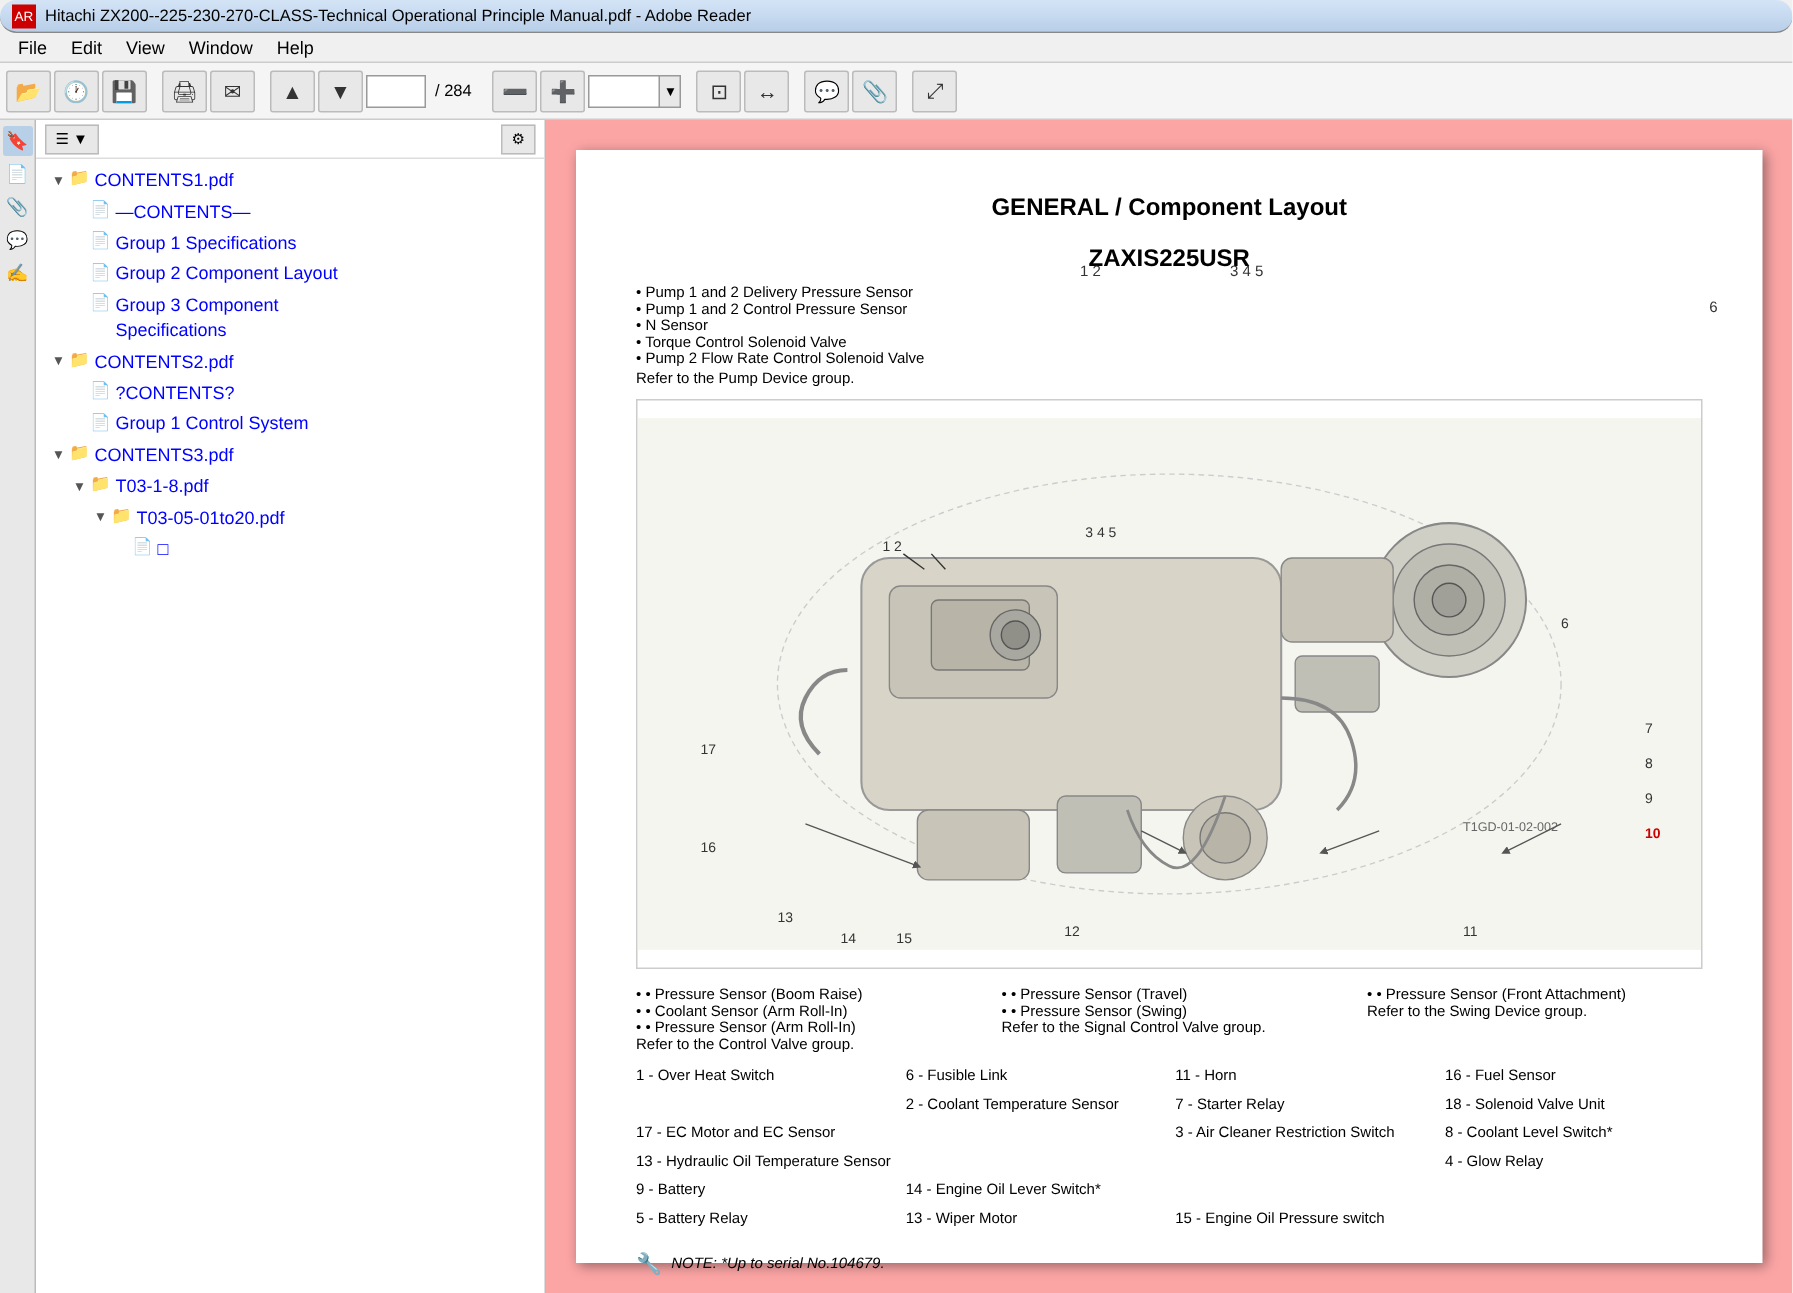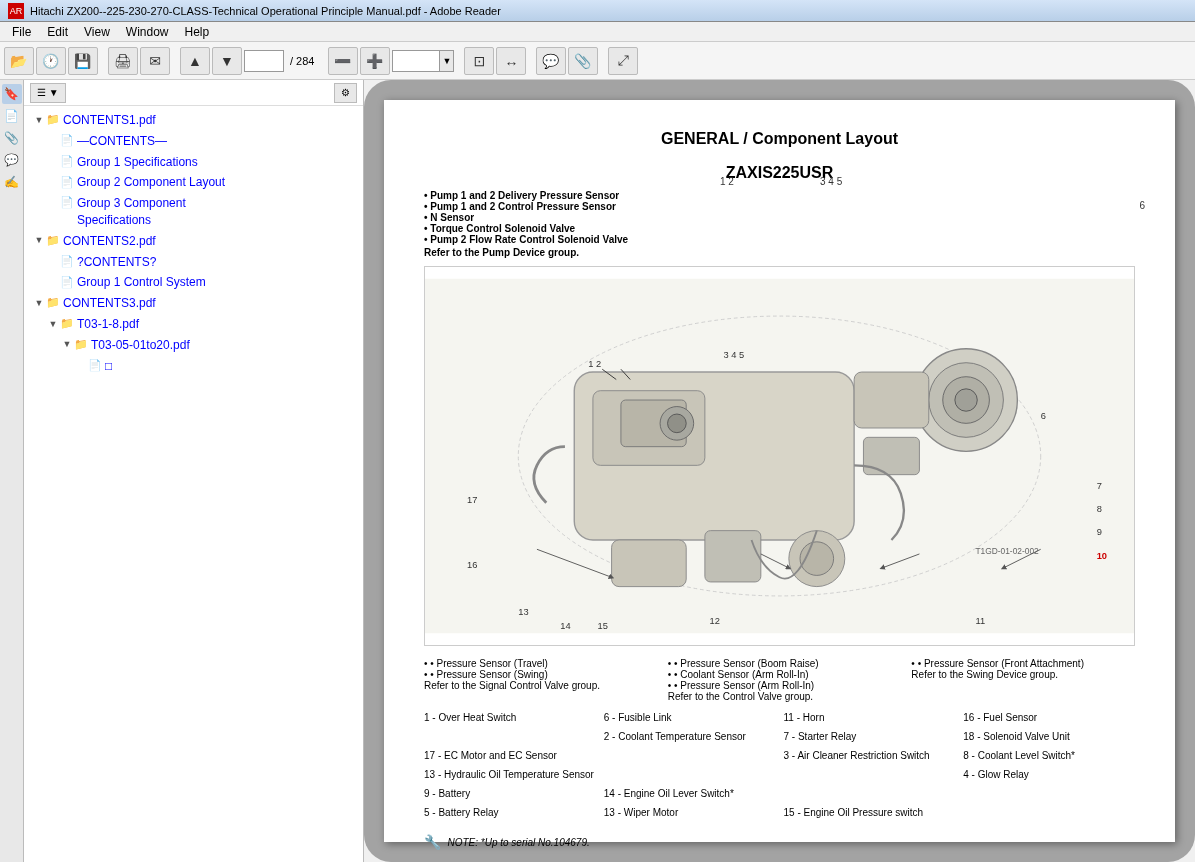--- a/index.html
+++ b/index.html
@@ -8,20 +8,21 @@
     
     #titlebar {
       background: linear-gradient(to bottom, #d4e4f7, #b8cfe8);
       height: 22px;
       display: flex;
       align-items: center;
       padding: 0 8px;
       font-size: 11px;
       color: #000;
       border-bottom: 1px solid #888;
+      border-radius: 11px;
     }
     #titlebar .title-icon {
       width: 16px; height: 16px; margin-right: 6px;
       background: #cc0000;
       display: inline-block;
       font-size: 9px; color: white; text-align: center; line-height: 16px;
     }
 
     
     #menubar {
@@ -199,26 +200,25 @@
       text-decoration: none;
       font-size: 12px;
     }
     .tree-item.indent1 { padding-left: 22px; }
     .tree-item.indent2 { padding-left: 36px; }
     .tree-item.indent4 { padding-left: 64px; }
 
     
     #pdf-area {
       flex: 1;
-      background: #a3a3a3;
+      background: #fca5a5;
       overflow: auto;
       display: flex;
       justify-content: center;
       padding: 20px;
-      border-radius: 27px;
     }
     #pdf-page {
       background: #fff;
       width: 820px;
       min-height: 740px;
       padding: 30px 40px;
       box-shadow: 2px 2px 8px rgba(0,0,0,0.4);
     }
     .page-title {
       text-align: center;
@@ -395,21 +395,21 @@
       </div>
     </div>
   </div>
 
   <div id="pdf-area">
     <div id="pdf-page">
       <div class="page-title">GENERAL / Component Layout</div>
       <div class="page-subtitle">ZAXIS225USR</div>
 
       <div style="display:flex; gap:16px; margin-bottom:8px;">
-        <div style="font-size:10px; width:220px;font-weight:bold;">
+        <div style="font-size:10px; width:220px;">
           <div>• <span>Pump 1 and 2 Delivery Pressure Sensor</span></div>
           <div>• <span>Pump 1 and 2 Control Pressure Sensor</span></div>
           <div>• <span>N Sensor</span></div>
           <div>• <span>Torque Control Solenoid Valve</span></div>
           <div>• <span>Pump 2 Flow Rate Control Solenoid Valve</span></div>
           <div style="margin-top:2px;">Refer to the Pump Device group.</div>
         </div>
         <div style="flex:1; position:relative;">
 
           <div style="position:absolute; top:-14px; left:60px; font-size:10px; color:#333;">1  2</div>
@@ -490,31 +490,31 @@
           <defs>
             <marker id="arrow" markerWidth="6" markerHeight="6" refX="3" refY="3" orient="auto">
               <path d="M0,0 L0,6 L6,3 z" fill="#555"></path>
             </marker>
           </defs>
         </svg>
       </div>
 
       <div style="display:flex; gap:20px; margin-bottom:10px; font-size:10px;">
         <div style="flex:1;">
-          <div>• <span>• Pressure Sensor (Travel)</span></div>
-          <div>• <span>• Pressure Sensor (Swing)</span></div>
-          <div>Refer to the Signal Control Valve group.</div>
-        </div>
-        <div style="flex:1;">
           <div>• <span>• Pressure Sensor (Boom Raise)</span></div>
           <div>• <span>• Coolant Sensor (Arm Roll-In)</span></div>
           <div>• <span>• Pressure Sensor (Arm Roll-In)</span></div>
           <div>Refer to the Control Valve group.</div>
         </div>
         <div style="flex:1;">
+          <div>• <span>• Pressure Sensor (Travel)</span></div>
+          <div>• <span>• Pressure Sensor (Swing)</span></div>
+          <div>Refer to the Signal Control Valve group.</div>
+        </div>
+        <div style="flex:1;">
           <div>• <span>• Pressure Sensor (Front Attachment)</span></div>
           <div>Refer to the Swing Device group.</div>
         </div>
       </div>
 
       <div class="numbered-list">
         <div class="num-item"><span>1 -</span> <span>Over Heat Switch</span></div>
         <div class="num-item"><span>6 -</span> <span>Fusible Link</span></div>
         <div class="num-item"><span>11 -</span> <span>Horn</span></div>
         <div class="num-item"><span>16 -</span> <span>Fuel Sensor</span></div>

